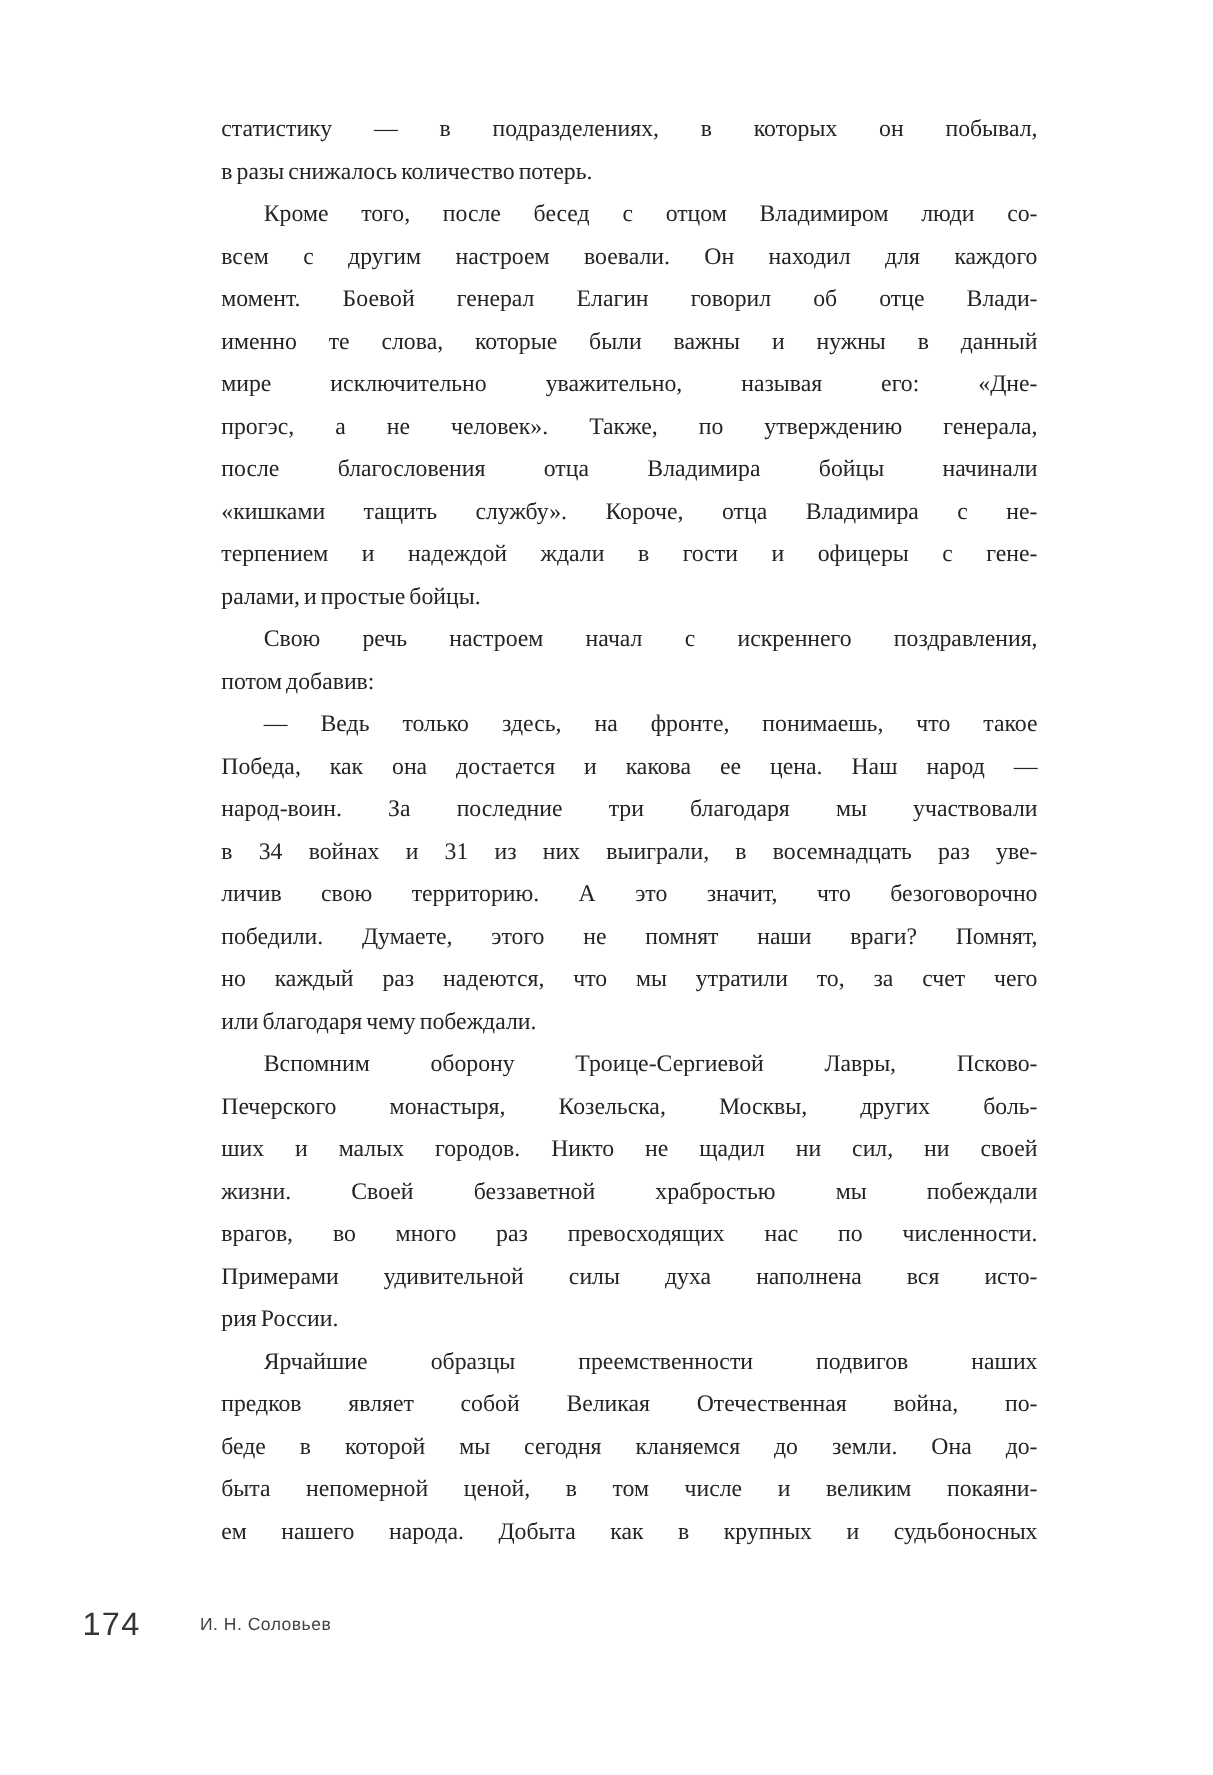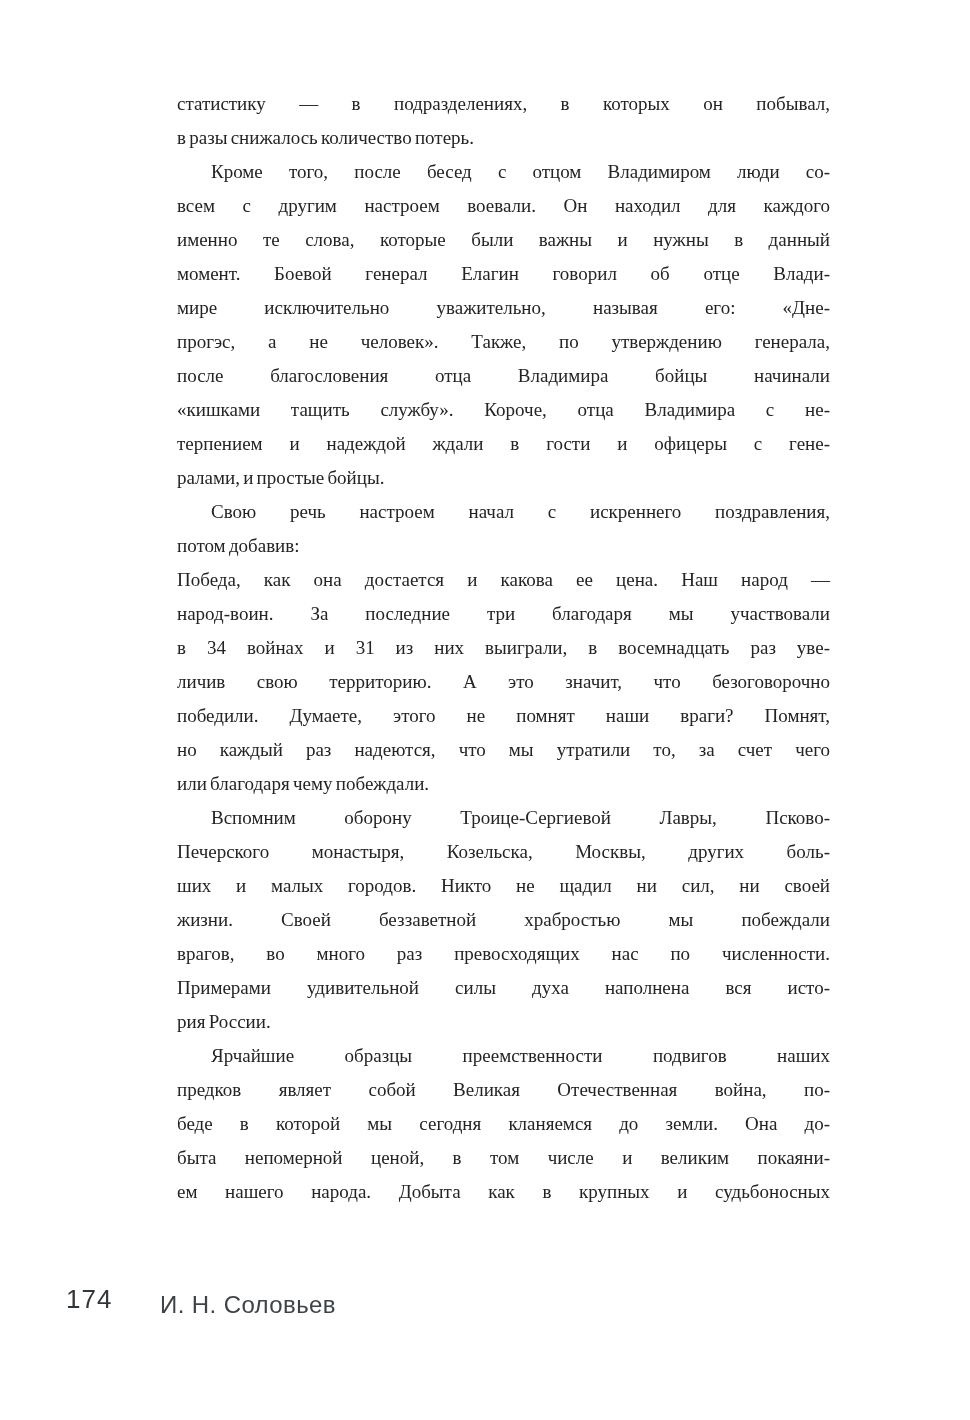--- a/index.html
+++ b/index.html
@@ -46,51 +46,52 @@
     font-size: 26px;
     font-weight: 400;
     color: #333639;
     letter-spacing: 1px;
   }
   .running-author {
     position: absolute;
     left: 160px;
     top: 1291px;
     font-family: "Liberation Sans", sans-serif;
-    font-size: 24px;
+    font-size: 14px;
     font-weight: 400;
     color: #3e4347;
     letter-spacing: 0.4px;
   }
 </style>
 </head>
 <body style="background: rgb(255, 255, 255);">
 
 <div class="text-block" style="color: rgb(36, 36, 36);">
     <div class="paragraph">
       <div class="line">статистику — в подразделениях, в которых он побывал,</div>
       <div class="line para-last">в разы снижалось количество потерь.</div>
     </div>
     <div class="paragraph">
       <div class="line first-indent">Кроме того, после бесед с отцом Владимиром люди со-</div>
       <div class="line">всем с другим настроем воевали. Он находил для каждого</div>
+      <div class="line">момент. Боевой генерал Елагин говорил об отце Влади-</div>
       <div class="line">именно те слова, которые были важны и нужны в данный</div>
-      <div class="line">момент. Боевой генерал Елагин говорил об отце Влади-</div>
       <div class="line">мире исключительно уважительно, называя его: «Дне-</div>
       <div class="line">прогэс, а не человек». Также, по утверждению генерала,</div>
       <div class="line">после благословения отца Владимира бойцы начинали</div>
       <div class="line">«кишками тащить службу». Короче, отца Владимира с не-</div>
       <div class="line">терпением и надеждой ждали в гости и офицеры с гене-</div>
       <div class="line para-last">ралами, и простые бойцы.</div>
     </div>
     <div class="paragraph">
       <div class="line first-indent">Свою речь настроем начал с искреннего поздравления,</div>
       <div class="line para-last">потом добавив:</div>
     </div>
     <div class="paragraph">
+      <div class="line first-indent">— Ведь только здесь, на фронте, понимаешь, что такое</div>
       <div class="line">Победа, как она достается и какова ее цена. Наш народ —</div>
       <div class="line">народ-воин. За последние три благодаря мы участвовали</div>
       <div class="line">в 34 войнах и 31 из них выиграли, в восемнадцать раз уве-</div>
       <div class="line">личив свою территорию. А это значит, что безоговорочно</div>
       <div class="line">победили. Думаете, этого не помнят наши враги? Помнят,</div>
       <div class="line">но каждый раз надеются, что мы утратили то, за счет чего</div>
       <div class="line para-last">или благодаря чему побеждали.</div>
     </div>
     <div class="paragraph">
       <div class="line first-indent">Вспомним оборону Троице-Сергиевой Лавры, Псково-</div>

